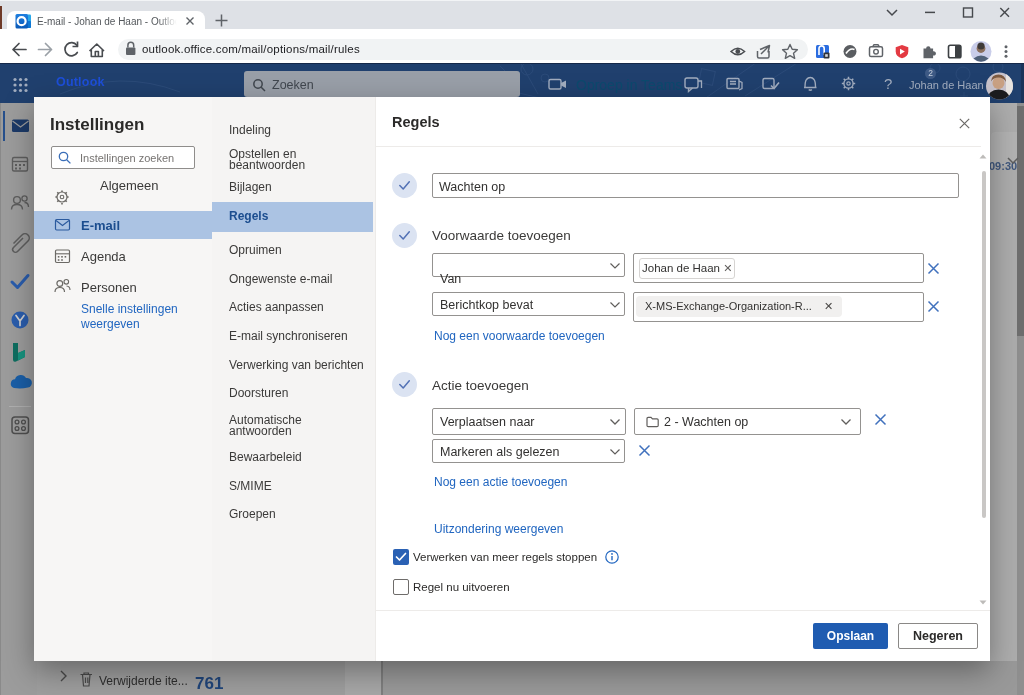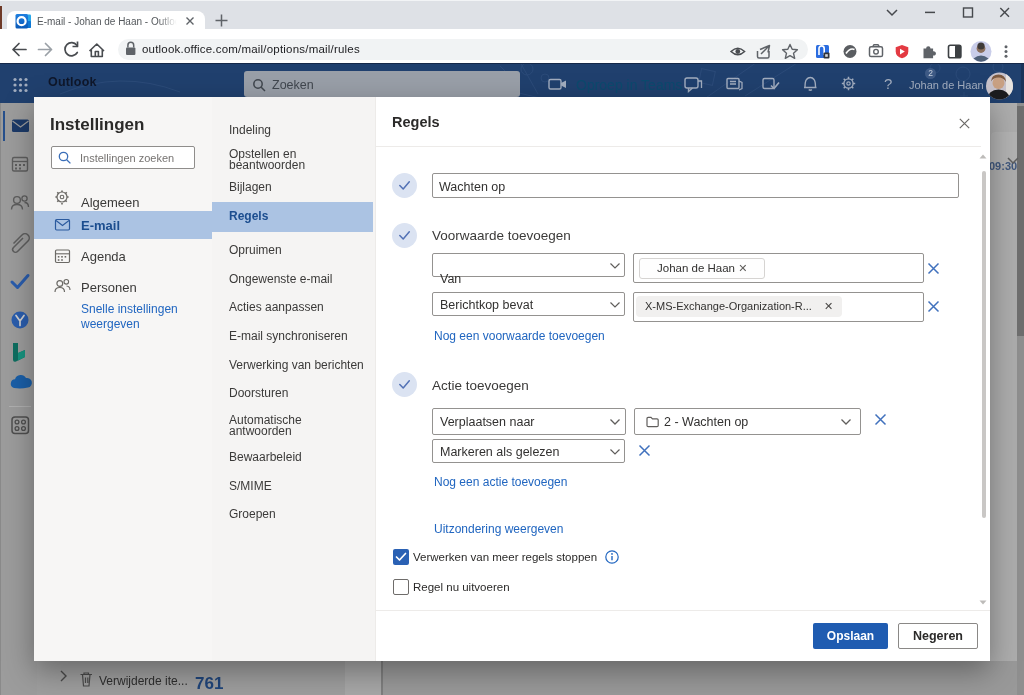--- a/index.html
+++ b/index.html
@@ -12,21 +12,21 @@
   #cornersliver{left:0;top:6px;width:2px;height:27px;background:#6e3a28;}
   #leftedge{left:0;top:31px;width:1px;height:664px;background:#8a8a8a;}
   #tab{left:7px;top:11px;width:198px;height:18px;background:#fff;border-radius:8px 8px 0 0;}
   #tabtitle{left:37px;top:15.5px;width:141px;font-size:10px;color:#54585c;white-space:nowrap;overflow:hidden;}
   #tabfade{left:158px;top:13px;width:22px;height:15px;background:linear-gradient(90deg,rgba(255,255,255,0),#fff 85%);}
   #addrrow{left:0;top:29px;width:1024px;height:34px;background:#fff;}
   #omnibox{left:118px;top:39px;width:690px;height:21px;background:#f1f3f4;border-radius:11px;}
   #url{left:142px;top:43px;font-size:11.5px;color:#202124;letter-spacing:0.2px;}
   
   #oheader{left:0;top:63px;width:1024px;height:40px;background:#20406e;overflow:hidden;border-top:1px solid #16294a;box-sizing:border-box;}
-  #outlooklogo{left:48px;top:75px;font-size:12.5px;font-weight:bold;color:#0f172a;letter-spacing:0.2px;}
+  #outlooklogo{left:56px;top:75px;font-size:12.5px;font-weight:bold;color:#1d4ed8;letter-spacing:0.2px;}
   #searchpill{left:244px;top:71px;width:276px;height:26px;background:#999fa8;border-radius:3px;}
   #zoeken{left:272px;top:78px;font-size:12.5px;color:#41474f;}
   #teamstxt{left:576px;top:77px;font-size:14px;color:#0c4a6e;}
   #johantxt{left:909px;top:79px;font-size:11px;color:#a2adbf;}
   #badge2{left:925px;top:68px;width:11px;height:11px;border-radius:50%;background:#3e5a85;color:#c6cfdd;font-size:8.5px;text-align:center;line-height:11px;}
   
   #railbg{left:1px;top:103px;width:36px;height:592px;background:#9c9c9c;}
   #railsel{left:3px;top:111px;width:2px;height:30px;background:#27508c;}
   #raildiv{left:9px;top:406px;width:22px;height:1px;background:#b0b0b0;}
   #rightstrip{left:990px;top:103px;width:34px;height:592px;background:#adadad;}
@@ -294,21 +294,21 @@
 <div class="abs" id="subcol"></div>
 <div class="abs" id="emailsel"></div>
 <div class="abs" id="regelssel"></div>
 <div class="abs" id="instellingen">Instellingen</div>
 <div class="abs" id="searchbox"></div>
 <div class="abs" id="searchph">Instellingen zoeken</div>
 <svg class="abs" style="left:57px;top:150px;width:16px;height:16px" viewBox="0 0 16 16">
   <circle cx="6.5" cy="6.5" r="4.2" fill="none" stroke="#3a6eb8" stroke-width="1.3"></circle>
   <path d="M9.7 9.7 L13.4 13.4" stroke="#3a6eb8" stroke-width="1.3"></path>
 </svg>
-<div class="abs lnav" style="top:195px;">Algemeen</div>
+<div class="abs lnav" style="top:178px;margin-left:19px;">Algemeen</div>
 <div class="abs lnav" style="top:217.5px;font-weight:bold;color:#1b4d8f;">E-mail</div>
 <div class="abs lnav" style="top:249px;">Agenda</div>
 <div class="abs lnav" style="top:279.5px;">Personen</div>
 <div class="abs" id="snelle">Snelle instellingen<br>weergeven</div>
 <svg class="abs" style="left:54px;top:186px;width:20px;height:120px" viewBox="0 0 20 120">
 
   <circle cx="8" cy="11" r="5" fill="none" stroke="#6b6965" stroke-width="1.2"></circle>
   <circle cx="8" cy="11" r="1.8" fill="none" stroke="#6b6965" stroke-width="1.1"></circle>
   <g stroke="#6b6965" stroke-width="1.6">
     <path d="M8 4.4 v1.6 M8 17 v1.6 M1.4 11 h1.6 M13 11 h1.6 M3.3 6.3 l1.2 1.2 M11.5 14.5 l1.2 1.2 M12.7 6.3 l-1.2 1.2 M4.5 14.5 l-1.2 1.2"></path>
@@ -367,21 +367,21 @@
 <svg class="abs" style="left:391.5px;top:222.5px;width:25px;height:25px" viewBox="0 0 25 25">
   <path d="M7.8 12.5 L11.2 16 L17.3 8.8" stroke="#5271b5" stroke-width="1.5" fill="none" stroke-linecap="round" stroke-linejoin="round"></path>
 </svg>
 <div class="label15" style="left:432px;top:227.5px;">Voorwaarde toevoegen</div>
 <div class="field" style="left:432px;top:253px;width:193px;height:24px;"></div>
 <div class="ftext" style="left:440px;top:272px;">Van</div>
 <svg class="abs" style="left:609px;top:261.5px;width:12px;height:8px" viewBox="0 0 12 8">
   <path d="M1.5 1.5 L6 6 L10.5 1.5" stroke="#605e5c" stroke-width="1.2" fill="none"></path>
 </svg>
 <div class="field" style="left:633px;top:253px;width:291px;height:30px;"></div>
-<div class="tagA" style="left:639px;top:257.5px;height:19px;line-height:19px;padding:0 17px;">Johan de Haan <span style="color:#605e5c;font-size:11px;">✕</span></div>
+<div class="tagA" style="left:639px;top:257.5px;height:19px;line-height:19px;padding:0 2px;">Johan de Haan <span style="color:#605e5c;font-size:11px;">✕</span></div>
 <svg class="abs" style="left:928px;top:262.5px;width:11px;height:11px" viewBox="0 0 11 11">
   <path d="M0.5 0.5 L10.5 10.5 M10.5 0.5 L0.5 10.5" stroke="#4071bd" stroke-width="1.5" fill="none"></path>
 </svg>
 <div class="field" style="left:432px;top:292px;width:193px;height:24px;"></div>
 <div class="ftext" style="left:440px;top:297.5px;">Berichtkop bevat</div>
 <svg class="abs" style="left:609px;top:300.5px;width:12px;height:8px" viewBox="0 0 12 8">
   <path d="M1.5 1.5 L6 6 L10.5 1.5" stroke="#605e5c" stroke-width="1.2" fill="none"></path>
 </svg>
 <div class="field" style="left:633px;top:291.5px;width:291px;height:30px;"></div>
 <div class="tagB" style="left:636px;top:295.5px;height:21px;line-height:21px;padding:0 9px;">X-MS-Exchange-Organization-R...<span style="color:#484644;font-size:11px;margin-left:12px;">✕</span></div>

